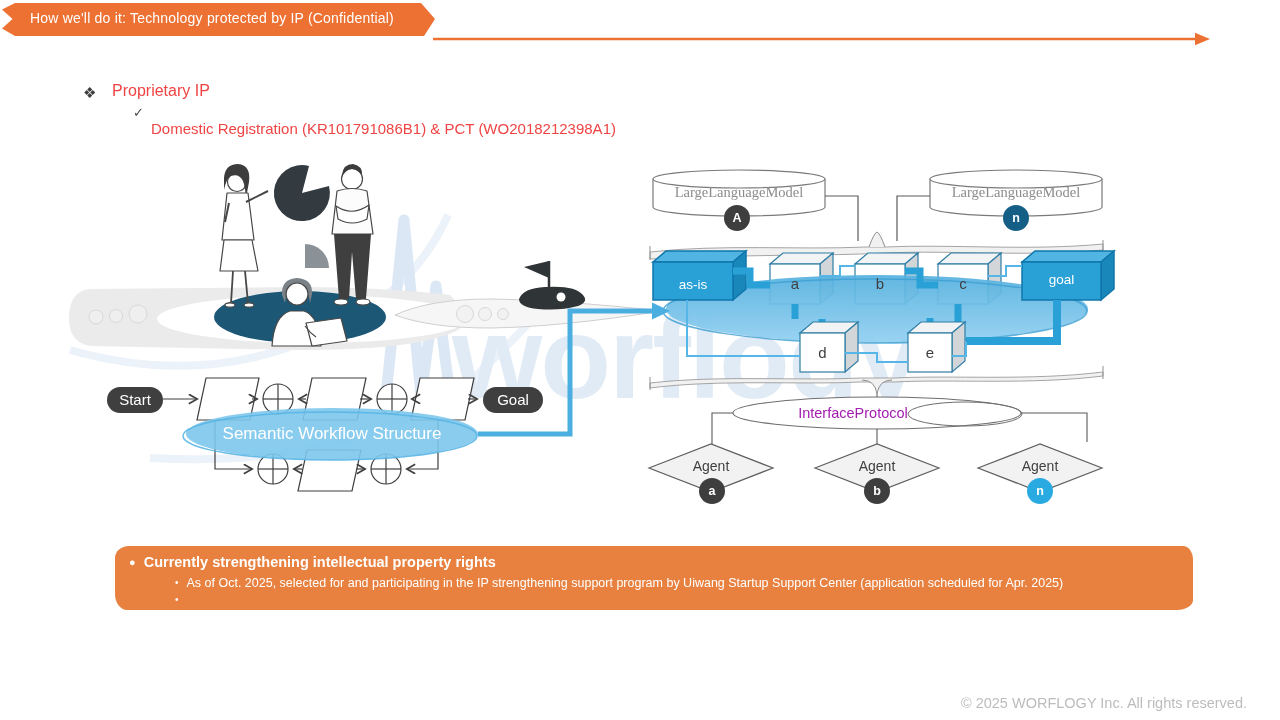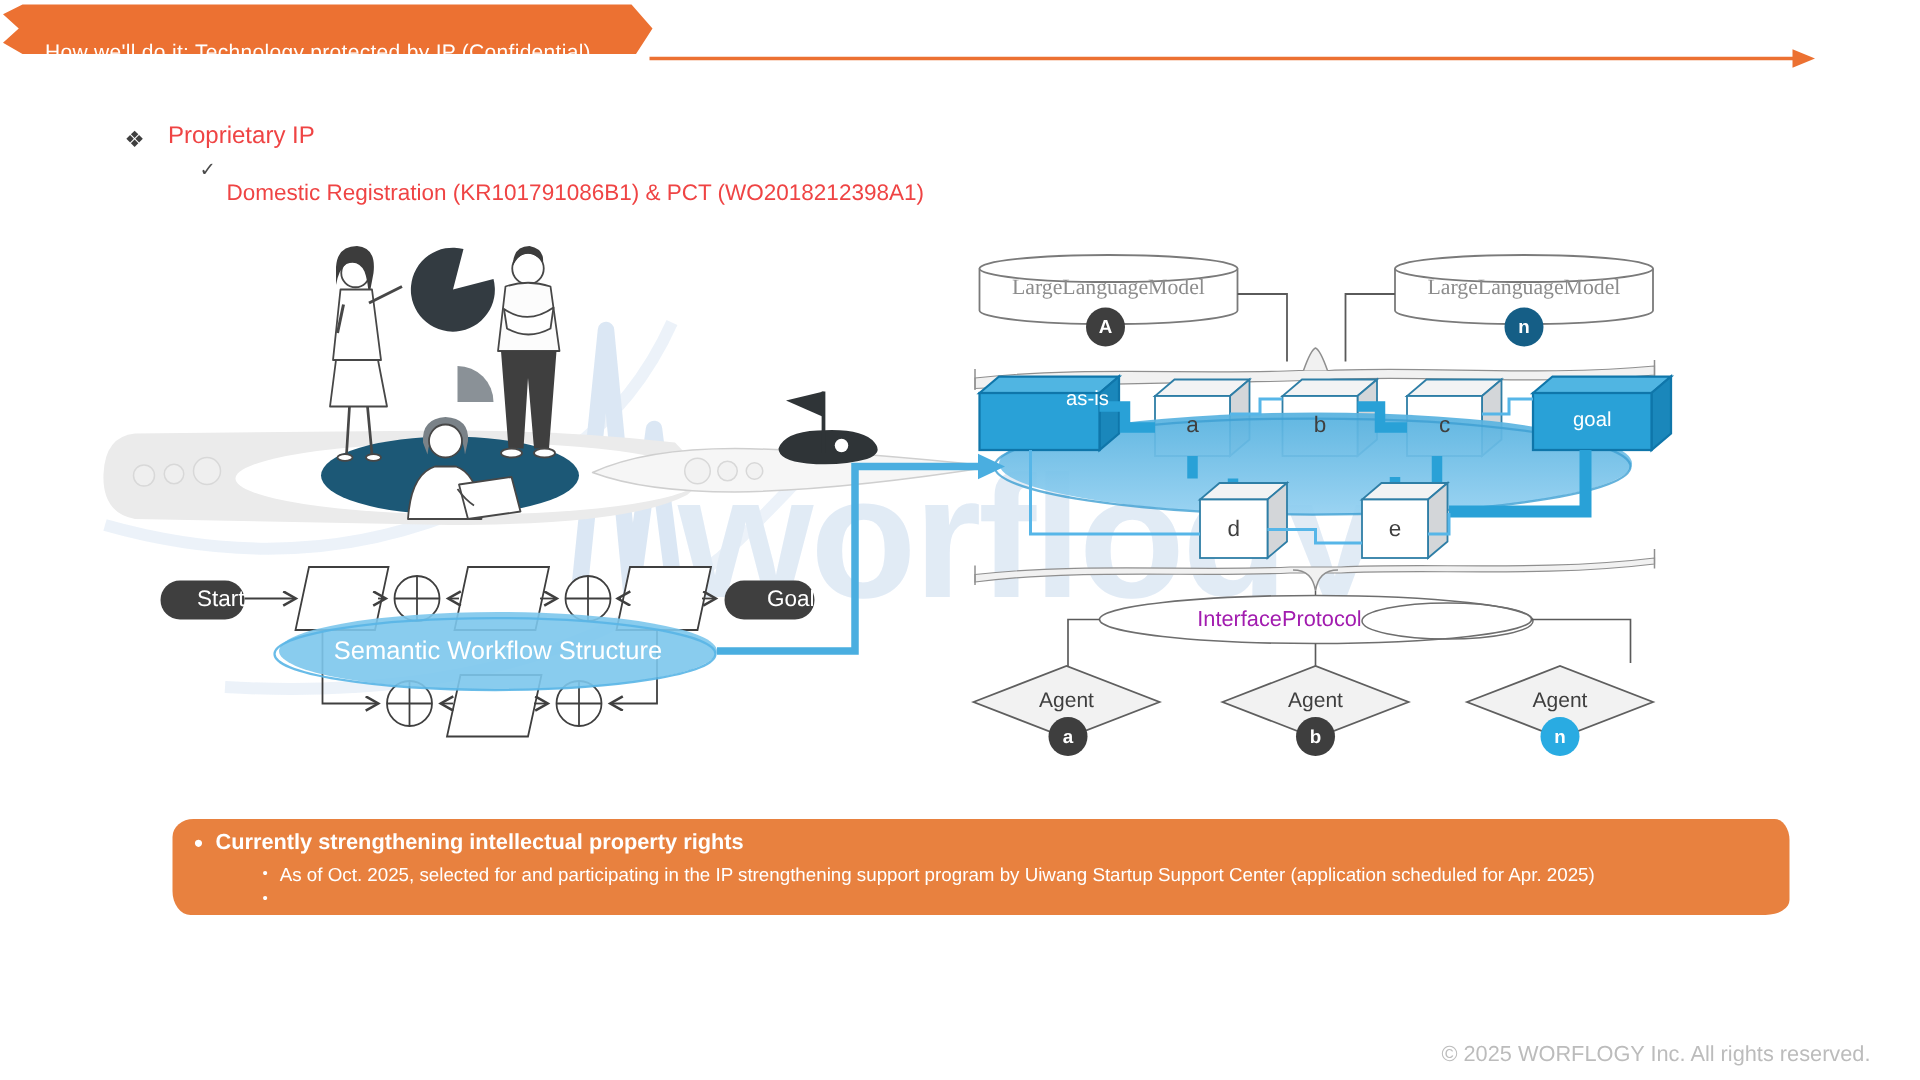--- a/index.html
+++ b/index.html
@@ -7,26 +7,26 @@
     --connector-light-blue:#56B6E8; --ellipse-blue:#7CC7EC; --dark-teal:#1C5876;
     --dark-gray:#3F3F3F; --agent-badge-blue:#29ABE2; --llm-badge-blue:#155E86;
     --watermark-blue:#DEE9F5;
   }
   html,body{margin:0;padding:0;background:#888;}
   .stage{position:relative;width:1280px;height:720px;background:#FFFFFF;overflow:hidden;
          font-family:"Liberation Sans","DejaVu Sans",sans-serif;}
   .stage svg{position:absolute;left:0;top:0;}
   .abs{position:absolute;white-space:nowrap;}
   .ctr{text-align:center;}
-  .title{left:30px;top:10px;width:420px;font-size:14px;font-weight:500;letter-spacing:.2px;color:#fff;margin-top:16px;}
+  .title{left:30px;top:10px;width:420px;font-size:14px;font-weight:500;letter-spacing:.2px;color:#fff;}
   .prop-bullet{left:83px;top:84px;font-size:15px;color:#3F3F3F;}
   .prop-head{left:112px;top:82px;font-size:16px;color:#ef4444;}
   .prop-check{left:133px;top:105px;font-size:13px;color:#4A4A4A;}
   .prop-detail{left:151px;top:120px;font-size:15px;color:#ef4444;}
-  .pill-label{font-size:15px;color:#fff;font-weight:500;text-align:right;}
+  .pill-label{font-size:15px;color:#fff;font-weight:500;}
   .semantic-label{left:190px;top:424px;width:284px;font-size:17px;color:#fff;font-weight:500;}
   .llm-label{width:164px;font-size:14.5px;color:#8C8C8C;font-family:Liberation Serif, serif;}
   .badge{width:24px;font-size:12.5px;font-weight:bold;color:#fff;}
   .boxlbl-dark{font-size:15px;color:#3F3F3F;}
   .boxlbl-white{font-size:13.5px;color:#fff;}
   .und-label{left:665px;top:299px;width:424px;font-size:19.5px;color:#fff;font-weight:500;}
   .iface-label{left:757px;top:405px;width:192px;font-size:14.5px;color:#a21caf;}
   .agent-label{width:80px;font-size:14px;color:#3F3F3F;}
   .notice{left:115px;top:546px;width:1078px;height:64px;background:var(--banner-orange);
           border-radius:14px 10px 16px 12px/12px 14px 10px 16px;color:#fff;}
@@ -294,21 +294,21 @@
 
 <div class="abs ctr pill-label" style="left:107px;top:391px;width:56px;">Start</div>
 <div class="abs ctr pill-label" style="left:483px;top:391px;width:60px;">Goal</div>
 <div class="abs ctr semantic-label">Semantic Workflow Structure</div>
 
 <div class="abs ctr llm-label" style="left:657px;top:184px;">LargeLanguageModel</div>
 <div class="abs ctr llm-label" style="left:934px;top:184px;">LargeLanguageModel</div>
 <div class="abs ctr badge" style="left:725px;top:211px;">A</div>
 <div class="abs ctr badge" style="left:1004px;top:211px;">n</div>
 
-<div class="abs ctr boxlbl-white" style="left:653px;top:258px;width:80px;padding-left:32px;">as-is</div>
+<div class="abs ctr boxlbl-white" style="left:653px;top:277px;width:80px;">as-is</div>
 <div class="abs ctr boxlbl-dark" style="left:770px;top:275px;width:50px;">a</div>
 <div class="abs ctr boxlbl-dark" style="left:855px;top:275px;width:50px;">b</div>
 <div class="abs ctr boxlbl-dark" style="left:938px;top:275px;width:50px;">c</div>
 <div class="abs ctr boxlbl-white" style="left:1022px;top:272px;width:79px;">goal</div>
 <div class="abs ctr boxlbl-dark" style="left:800px;top:344px;width:45px;">d</div>
 <div class="abs ctr boxlbl-dark" style="left:908px;top:344px;width:44px;">e</div>
 
 <div class="abs ctr iface-label">InterfaceProtocol</div>
 
 <div class="abs ctr agent-label" style="left:671px;top:458px;">Agent</div>

